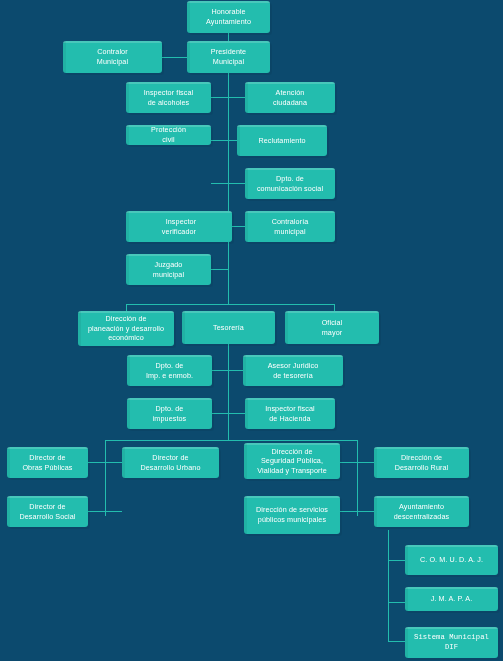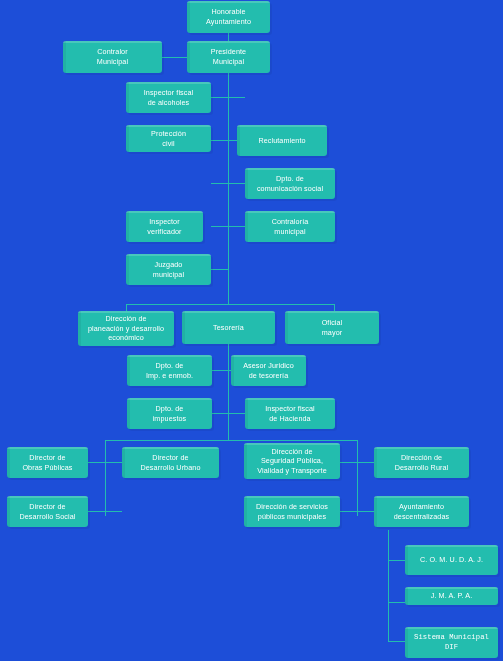--- a/index.html
+++ b/index.html
@@ -8,21 +8,21 @@
     padding: 0;
     background: #ffffff;
   }
   body {
     font-family: "Liberation Sans", "DejaVu Sans", sans-serif;
   }
   #chart-root {
     position: relative;
     width: 503px;
     height: 661px;
-    background: #1d4ed8;
+    background: #0c4a6e;
     overflow: hidden;
   }
   
   .node {
     position: absolute;
     box-sizing: border-box;
     background: #23bdae;
     border-radius: 3px;
     color: #ffffff;
     font-size: 7.2px;
@@ -138,35 +138,39 @@
 
   <div class="node" style="left:187px; top:41px; width:83px; height:32px;">
     <span class="node-label">Presidente
 Municipal</span>
   </div>
 
   <div class="node" style="left:126px; top:82px; width:85px; height:31px;">
     <span class="node-label">Inspector fiscal
 de alcoholes</span>
   </div>
-
-  <div class="node" style="left:126px; top:125px; width:85px; height:27px;">
+  <div class="node" style="left:245px; top:82px; width:90px; height:31px;">
+    <span class="node-label">Atención
+ciudadana</span>
+  </div>
+
+  <div class="node" style="left:126px; top:125px; width:85px; height:20px;">
     <span class="node-label">Protección
 civil</span>
   </div>
   <div class="node" style="left:237px; top:125px; width:90px; height:31px;">
     <span class="node-label">Reclutamiento</span>
   </div>
 
   <div class="node" style="left:245px; top:168px; width:90px; height:31px;">
     <span class="node-label">Dpto. de
 comunicación social</span>
   </div>
 
-  <div class="node" style="left:126px; top:211px; width:77px; height:31px;">
+  <div class="node" style="left:126px; top:211px; width:106px; height:31px;text-align:right;">
     <span class="node-label">Inspector
 verificador</span>
   </div>
   <div class="node" style="left:245px; top:211px; width:90px; height:31px;">
     <span class="node-label">Contraloría
 municipal</span>
   </div>
 
   <div class="node" style="left:126px; top:254px; width:85px; height:31px;">
     <span class="node-label">Juzgado
@@ -183,21 +187,21 @@
   </div>
   <div class="node" style="left:285px; top:311px; width:94px; height:33px;">
     <span class="node-label">Oficial
 mayor</span>
   </div>
 
   <div class="node" style="left:127px; top:355px; width:85px; height:31px;">
     <span class="node-label">Dpto. de
 Imp. e enmob.</span>
   </div>
-  <div class="node" style="left:231px; top:355px; width:75px; height:31px;">
+  <div class="node" style="left:243px; top:355px; width:100px; height:31px;">
     <span class="node-label">Asesor Juridico
 de tesorería</span>
   </div>
 
   <div class="node" style="left:127px; top:398px; width:85px; height:31px;">
     <span class="node-label">Dpto. de
 impuestos</span>
   </div>
   <div class="node" style="left:245px; top:398px; width:90px; height:31px;">
     <span class="node-label">Inspector fiscal
@@ -219,33 +223,33 @@
   </div>
   <div class="node" style="left:374px; top:447px; width:95px; height:31px;">
     <span class="node-label">Dirección de
 Desarrollo Rural</span>
   </div>
 
   <div class="node" style="left:7px; top:496px; width:81px; height:31px;">
     <span class="node-label">Director de
 Desarrollo Social</span>
   </div>
-  <div class="node" style="left:244px; top:496px; width:96px; height:31px;">
+  <div class="node" style="left:244px; top:496px; width:96px; height:38px;">
     <span class="node-label">Dirección de servicios
 públicos municipales</span>
   </div>
   <div class="node" style="left:374px; top:496px; width:95px; height:31px;">
     <span class="node-label">Ayuntamiento
 descentralizadas</span>
   </div>
 
   <div class="node" style="left:405px; top:545px; width:93px; height:30px;">
     <span class="node-label">C. O. M. U. D. A. J.</span>
   </div>
-  <div class="node" style="left:405px; top:587px; width:93px; height:18px;">
+  <div class="node" style="left:405px; top:587px; width:93px; height:24px;">
     <span class="node-label">J. M. A. P. A.</span>
   </div>
   <div class="node" style="left:405px; top:627px; width:93px; height:31px;font-family:Liberation Mono, monospace;">
     <span class="node-label">Sistema Municipal
 DIF</span>
   </div>
 
 </div>
 
 </body></html>

